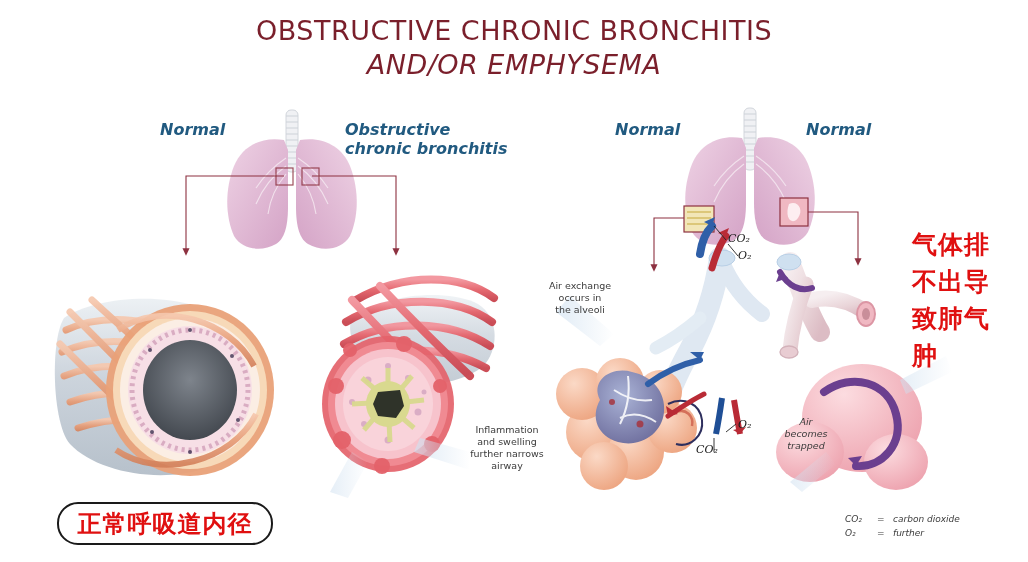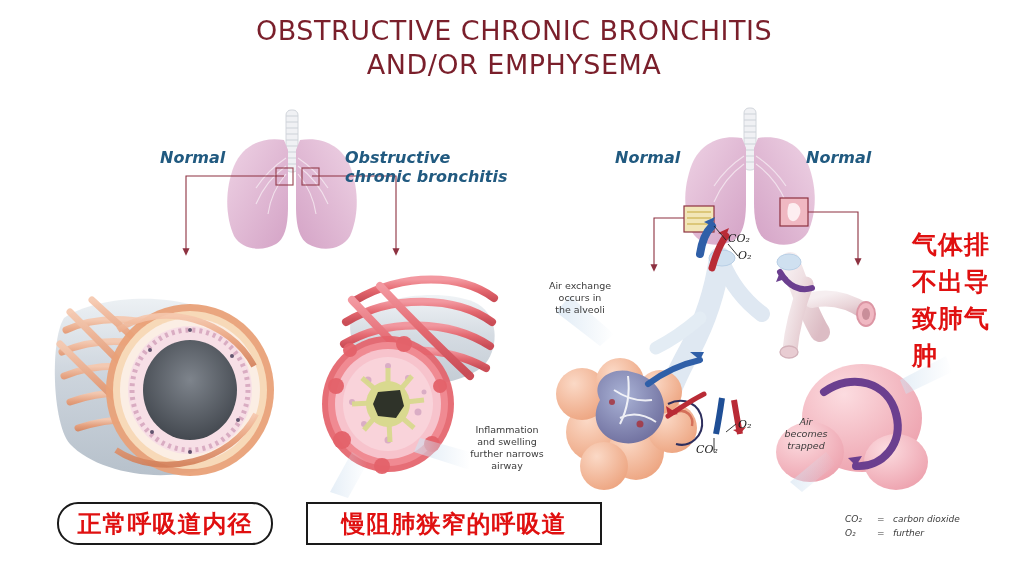--- a/index.html
+++ b/index.html
@@ -6,28 +6,27 @@
   body{width:1028px;height:562px;position:relative;overflow:hidden;
        font-family:"DejaVu Sans",sans-serif;}
   .stage{position:absolute;inset:0;}
 
   
   .title{
     position:absolute;left:0;right:0;top:14px;text-align:center;
     color:#7a1f2b;font-family:"DejaVu Sans",sans-serif;
     font-size:27px;line-height:34px;letter-spacing:.5px;font-weight:400;
   }
-  .title .l2{display:block;}
+  .title .l2{display:block;font-style:italic;}
 
   
   .blabel{
     position:absolute;color:#215a80;font-style:italic;font-weight:600;
     font-family:"DejaVu Sans",sans-serif;font-size:16px;line-height:19px;
     white-space:pre-line;
-    margin-top:28px;
   }
   #lbl-normal-left{left:160px;top:120px;}
   #lbl-ocb{left:345px;top:120px;}
   #lbl-normal-right{left:615px;top:120px;}
   #lbl-emphys{left:806px;top:120px;}
 
   
   .caption{
     position:absolute;color:#3b3b3b;font-size:9.5px;line-height:12px;
     text-align:center;white-space:pre-line;font-family:"DejaVu Sans",sans-serif;
@@ -399,15 +398,14 @@
       <span>further</span>
     </div>
   </div>
 
   <div class="cn-red">气体排
 不出导
 致肺气
 肿</div>
 
   <div class="cn-box" id="box-normal">正常呼吸道内径</div>
-  <div class="cn-box" id="box-copd">慢阻肺狭窄的呼吸道</div>
 
 </div>
 
 </body></html>

